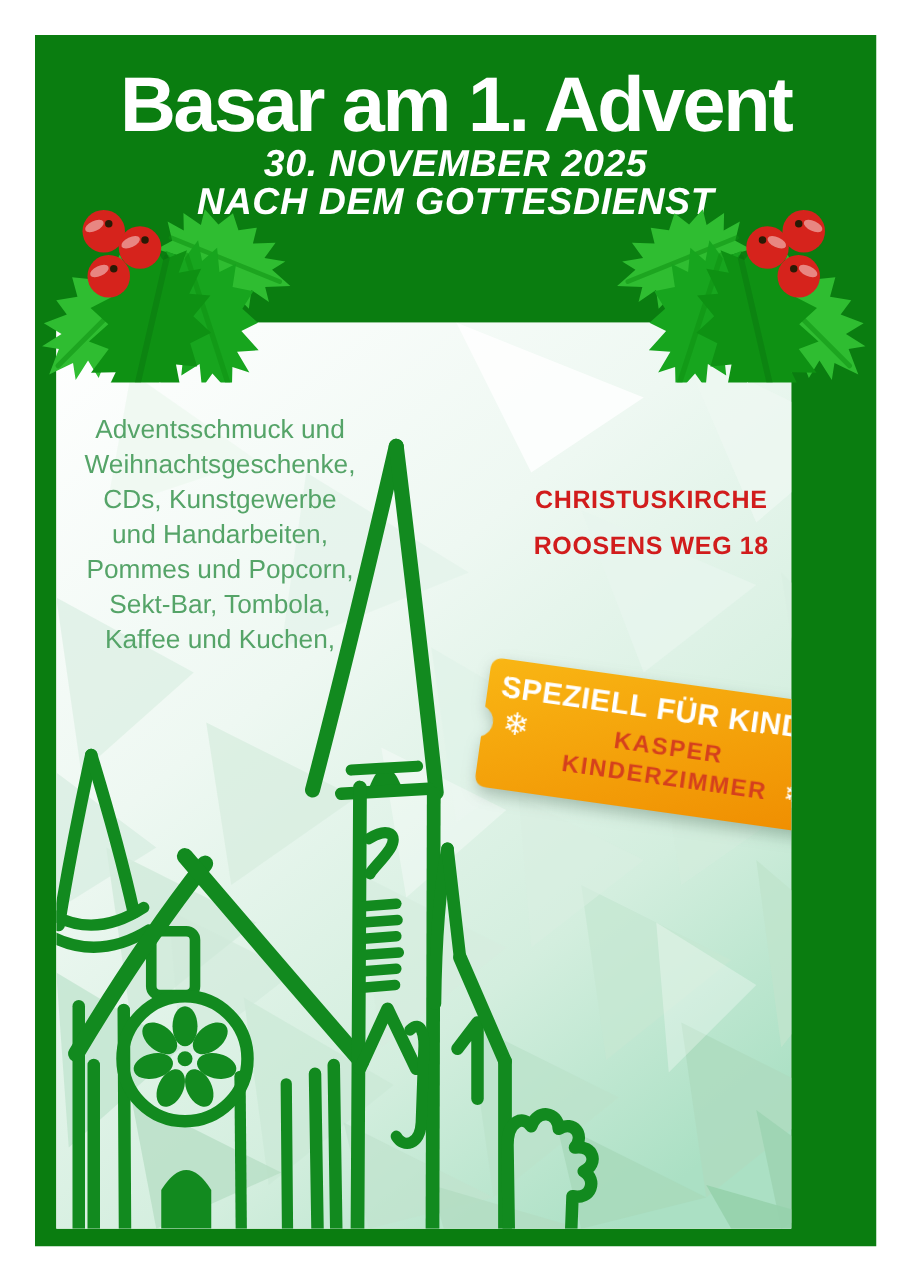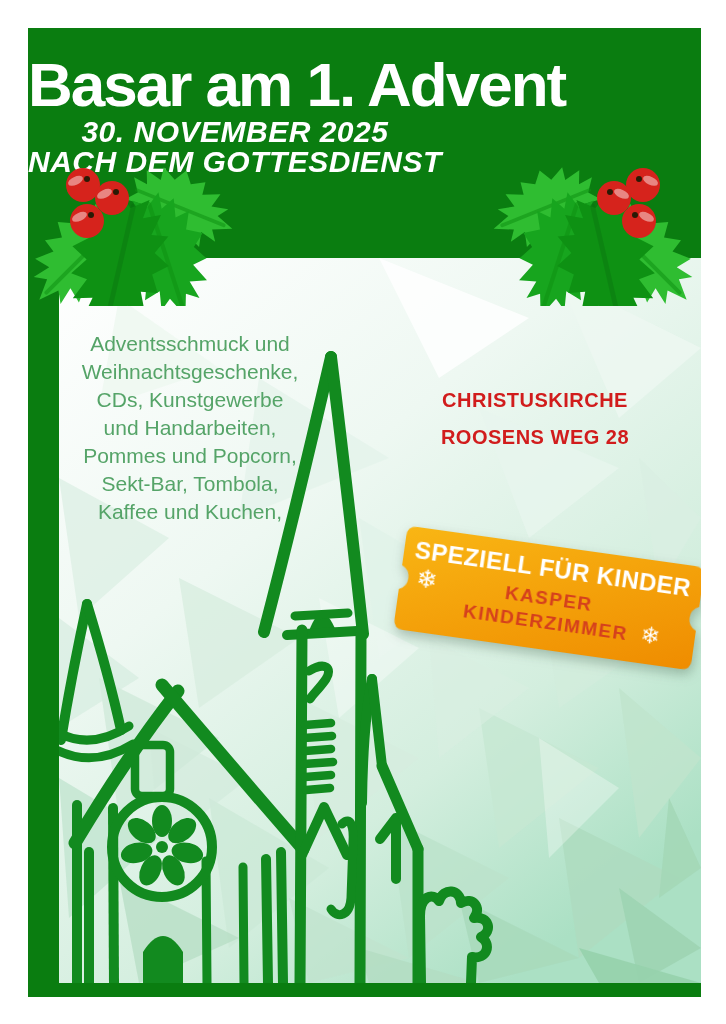--- a/index.html
+++ b/index.html
@@ -1,22 +1,22 @@
 <!DOCTYPE html>
 <html style="--header-green: #0a7d10; --line-green: #128a1f; --offerings-green: #55a468; --location-red: #d11c1c; --ticket-orange-top: #f9b614; --ticket-orange-bottom: #ef8c00; --ticket-text-red: #d5401d; --berry-red: #d6231c; --leaf-light: #2fbd31; --leaf-mid: #17a51e; --leaf-dark: #0e9113; --poly-mint: #a9dfc2;"><head>
 <meta charset="utf-8">
 <style>
   html,body{margin:0;padding:0;background:#ffffff;}
   .page{position:relative;width:726px;height:1024px;background:#ffffff;overflow:hidden;
         font-family:"Liberation Sans",sans-serif;}
   .frame{position:absolute;left:28px;top:28px;width:673px;height:969px;background:var(--header-green,#0a7d10);}
-  .header{position:absolute;left:0;top:0;width:100%;height:230px;display:flex;flex-direction:column;align-items:flex-start;z-index:2;}
+  .header{position:absolute;left:0;top:0;width:100%;height:230px;display:flex;flex-direction:column;align-items:center;z-index:2;}
   .title{margin-top:24px;color:#ffffff;font-size:62px;font-weight:700;letter-spacing:-2px;line-height:1.05;white-space:nowrap;}
   .dates{text-align:center;color:#ffffff;font-weight:700;font-size:30px;line-height:30px;letter-spacing:.5px;font-style:italic;}
-  .content{position:absolute;left:31px;top:230px;width:642px;height:725px;background:#ffffff;overflow:hidden;}
+  .content{position:absolute;left:17px;top:230px;width:588px;height:725px;background:#ffffff;overflow:hidden;}
   .bg-svg,.church-svg{position:absolute;left:0;top:0;width:642px;height:725px;}
   .ln{fill:none;stroke:var(--line-green,#128a1f);stroke-linecap:round;stroke-linejoin:round;}
   .w13{stroke-width:13}.w12{stroke-width:12}.w11{stroke-width:11}.w10{stroke-width:10}.w9{stroke-width:9}.w8{stroke-width:8.5}
   .fg{fill:var(--line-green,#128a1f);stroke:none;}
   .offerings{position:absolute;left:2px;top:72px;width:258px;text-align:center;z-index:3;
              color:var(--offerings-green,#55a468);font-size:21px;line-height:28px;}
   .location{position:absolute;left:330px;top:124px;width:292px;text-align:center;z-index:3;
             color:var(--location-red,#d11c1c);font-size:20px;font-weight:700;line-height:37px;letter-spacing:.5px;}
   .ticket{position:absolute;left:340px;top:288px;width:300px;height:104px;transform:rotate(8deg);z-index:6;
           filter:drop-shadow(2px 5px 6px rgba(60,90,70,.35));}
@@ -162,21 +162,21 @@
           <div>Weihnachtsgeschenke,</div>
           <div>CDs, Kunstgewerbe</div>
           <div>und Handarbeiten,</div>
           <div>Pommes und Popcorn,</div>
           <div>Sekt-Bar, Tombola,</div>
           <div>Kaffee und Kuchen,</div>
         </div>
 
       <div class="location">
           <div>CHRISTUSKIRCHE</div>
-          <div>ROOSENS WEG 28</div>
+          <div>ROOSENS WEG 18</div>
         </div>
 
       <div class="ticket">
         <svg width="300" height="104" viewBox="0 0 300 104">
           <defs>
             <linearGradient id="tg" x1="0" y1="0" x2="1" y2="1">
               <stop offset="0" stop-color="#f9b614"></stop>
               <stop offset="1" stop-color="#ef8c00"></stop>
             </linearGradient>
           </defs>

